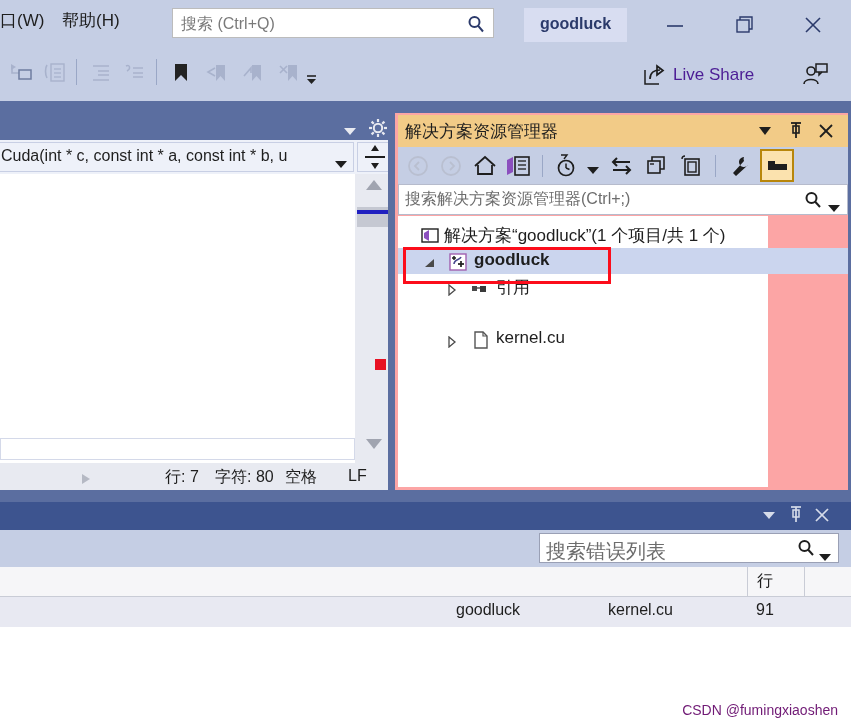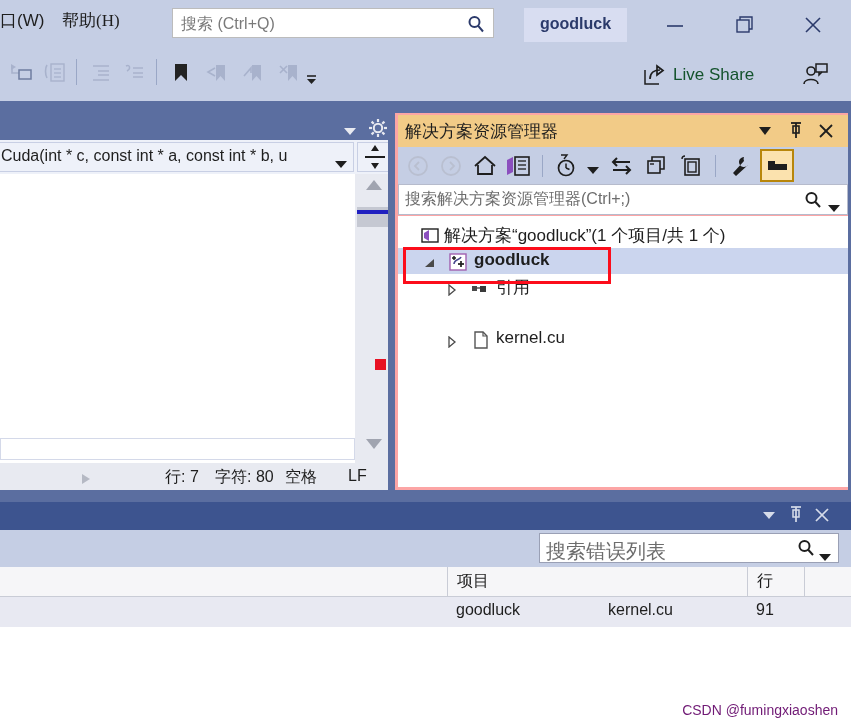--- a/index.html
+++ b/index.html
@@ -18,21 +18,21 @@
   
   .titlebar {
     position: absolute; left: 0; top: 0; width: 851px; height: 48px;
     background: #c5cee4;
   }
   .menu-item {
     position: absolute; top: 9px;
     font-size: 17px; color: #1e1e1e; white-space: nowrap;
   }
   .menu-w { left: 0px; }
-  .menu-h { left: 62px; font-family: Liberation Serif, serif; }
+  .menu-h { left: 62px; }
 
   .quick-search {
     position: absolute; left: 172px; top: 8px; width: 322px; height: 30px;
     background: #ffffff; border: 1px solid #bcbcbc; box-sizing: border-box;
   }
   .quick-search .ph {
     position: absolute; left: 8px; top: 5px;
     font-size: 16px; color: #7a7a7a; white-space: nowrap;
   }
   .quick-search .magnifier {
@@ -58,21 +58,21 @@
     position: absolute; left: 0; top: 48px; width: 851px; height: 53px;
     background: #c5cee4;
   }
   .tbicon { position: absolute; top: 12px; }
   .tb-sep {
     position: absolute; top: 11px; width: 1px; height: 26px;
     background: #9aa7c6;
   }
   .liveshare {
     position: absolute; left: 641px; top: 17px;
-    font-size: 17px; color: #14532d; white-space: nowrap;
+    font-size: 17px; color: #4c1d95; white-space: nowrap;
   }
 
   
   .blue-strip {
     position: absolute; left: 0; top: 101px; width: 851px; height: 12px;
     background: #5b6ea0;
   }
 
   
   .editor-pane {
@@ -185,21 +185,21 @@
     background: #ffffff; border: 1px solid #b6bbcc; box-sizing: border-box;
   }
   .se-search .ph {
     position: absolute; left: 6px; top: 4px;
     font-size: 16px; color: #6d6d6d; white-space: nowrap;
   }
   .se-search .mg { position: absolute; right: 24px; top: 5px; }
   .se-search .dd { position: absolute; right: 7px; top: 13px; }
 
   .se-tree {
-    position: absolute; left: 3px; top: 103px; width: 450px; height: 271px;
+    position: absolute; left: 3px; top: 103px; width: 370px; height: 271px;
     background: #ffffff;
   }
   .tnode {
     position: absolute; left: 0; width: 450px; height: 26px;
   }
   .tnode.sel { background: #cbd5ee; }
   .tnode .expander { position: absolute; top: 8px; }
   .tnode .nicon { position: absolute; top: 4px; }
   .tnode .label {
     position: absolute; top: 2px;
@@ -717,23 +717,20 @@
         </span>
         <span class="dd">
           <svg width="12" height="8" viewBox="0 0 12 8">
             <polygon points="0,1 12,1 6,8" fill="#1e1e1e"></polygon>
           </svg>
         </span>
       </div>
     </div>
 
     <div class="err-header">
-      <div class="cell" style="left:447px; width:152px;">
-        <span>项目</span>
-      </div>
       <div class="cell" style="left:747px; width:57px;">
         <span>行</span>
       </div>
       <div class="cell" style="left:804px; width:47px;">
         <span></span>
       </div>
     </div>
 
     <div class="err-row">
       <div class="cell" style="left:447px; width:152px;">

